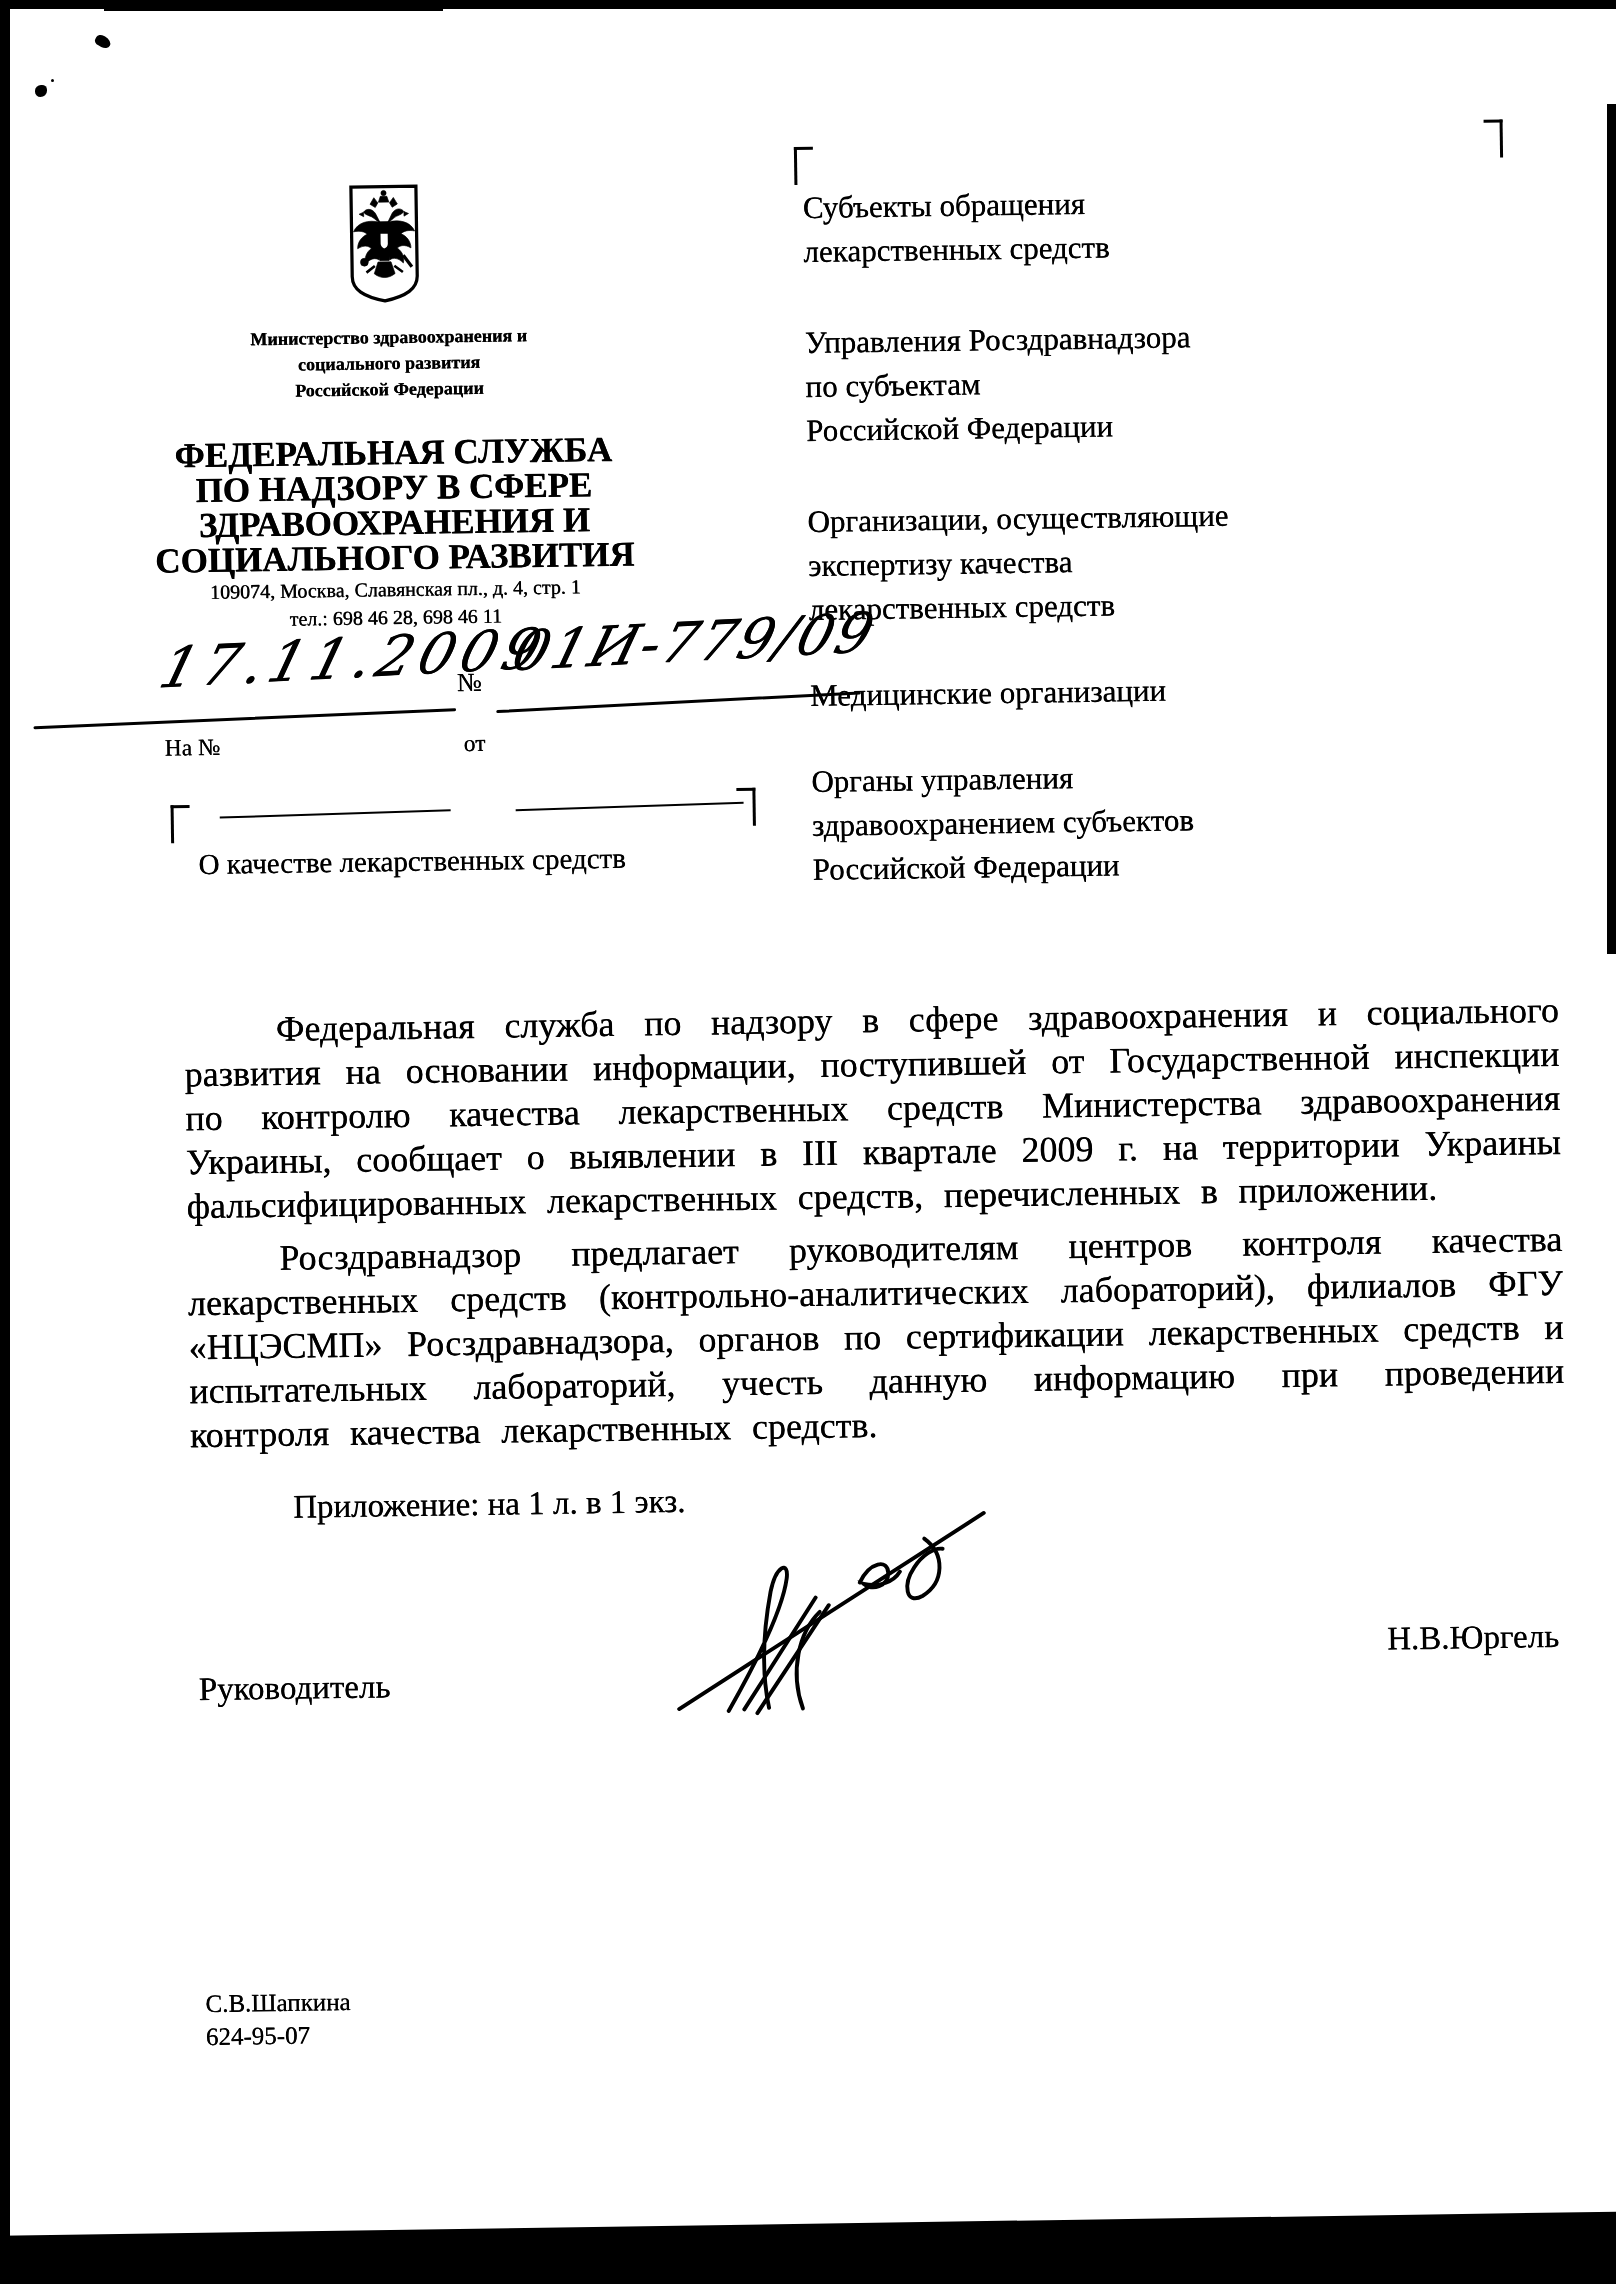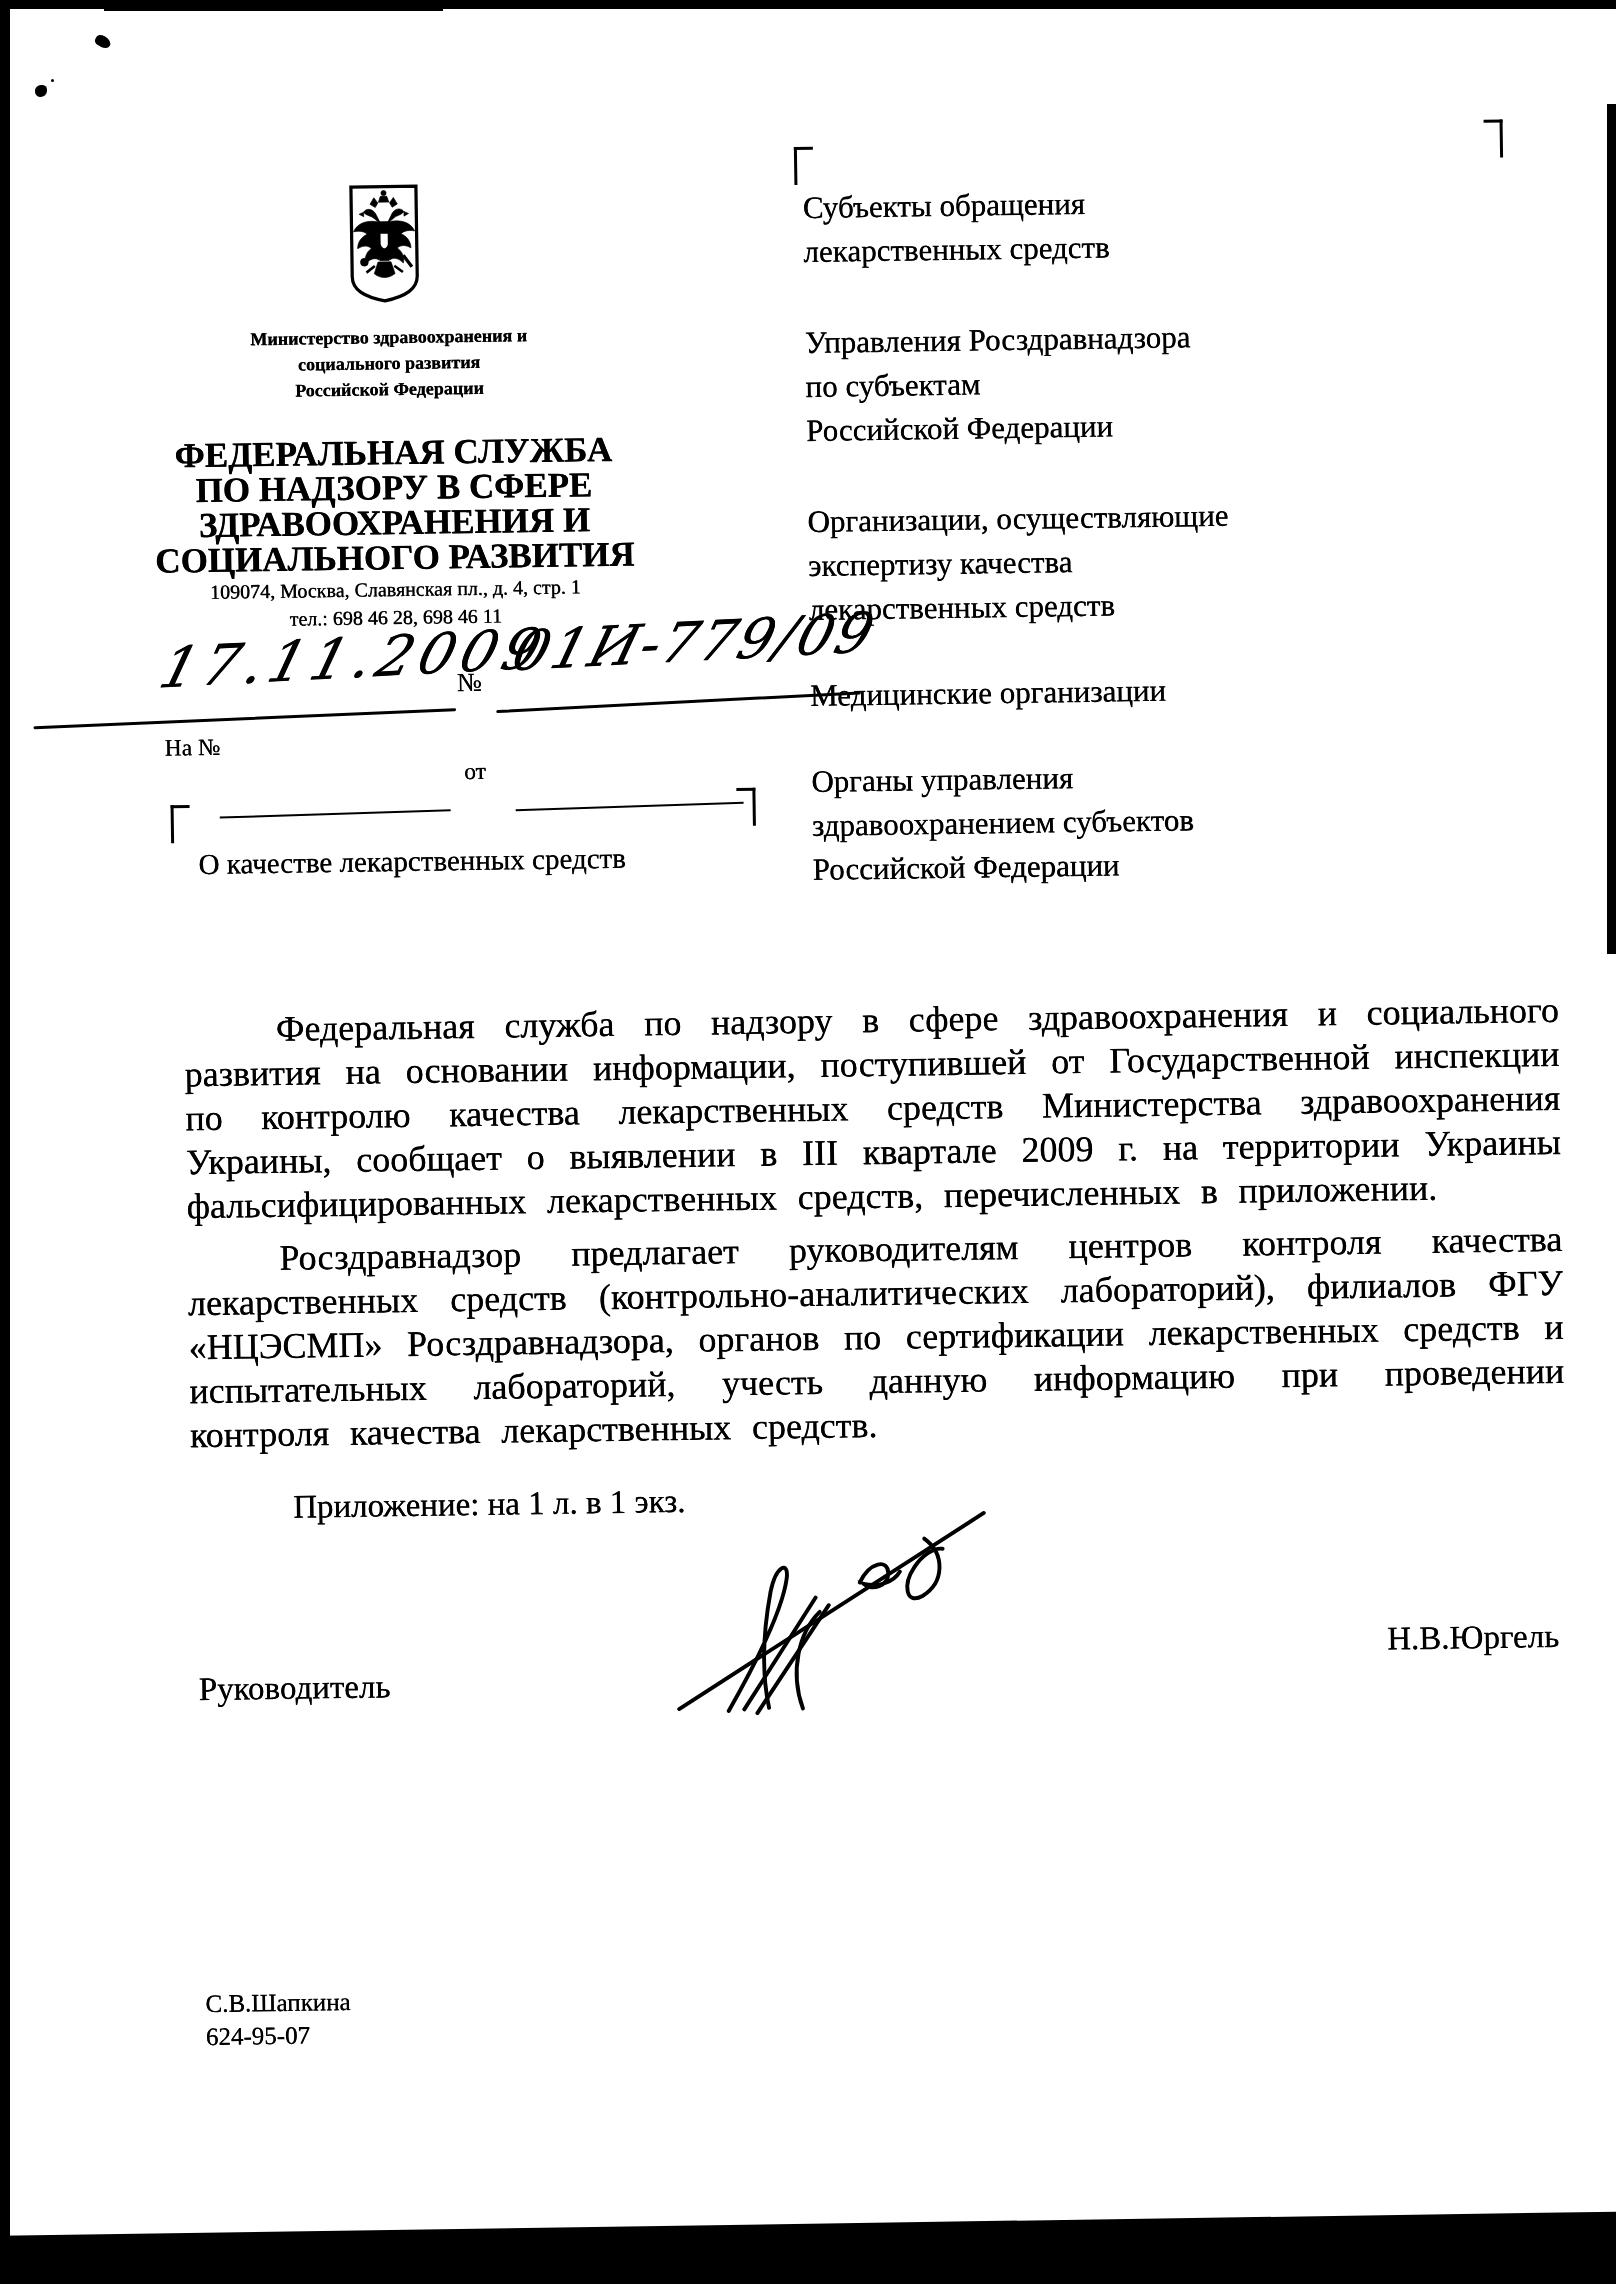--- a/index.html
+++ b/index.html
@@ -108,21 +108,21 @@
   <div class="abs phone center ink">тел.: 698 46 28, 698 46 11</div>
 
   <div class="abs hand hand-date ink">17.11.2009</div>
   <div class="abs no-sign ink">№</div>
   <div class="abs hand hand-num ink">01И-779/09</div>
   <div class="abs hline" style="left:40px;top:718px;width:423px;transform:rotate(-1.6deg);"></div>
   <div class="abs hline" style="left:503px;top:708px;width:365px;transform:rotate(-2.1deg);"></div>
 
   <div class="abs ref-label ink" style="left:171px;">На №</div>
   <div class="abs ref-underline" style="left:225px;top:815px;width:231px;transform:rotate(-1deg);"></div>
-  <div class="abs ref-label ink" style="left:470px;margin-top:28px;">от</div>
+  <div class="abs ref-label ink" style="left:470px;">от</div>
   <div class="abs ref-underline" style="left:521px;top:812px;width:228px;transform:rotate(-1deg);"></div>
 
   <div class="abs br br-l" style="left:176px;top:805px;"></div>
   <div class="abs br br-r" style="left:742px;top:796px;"></div>
   <div class="abs subject ink">О качестве лекарственных средств</div>
 
   <div class="abs br br-l" style="left:809px;top:156px;"></div>
   <div class="abs br br-r" style="left:1499px;top:139px;"></div>
   <div class="abs recipients">
     <div class="recipient pre ink m72">Субъекты обращения

